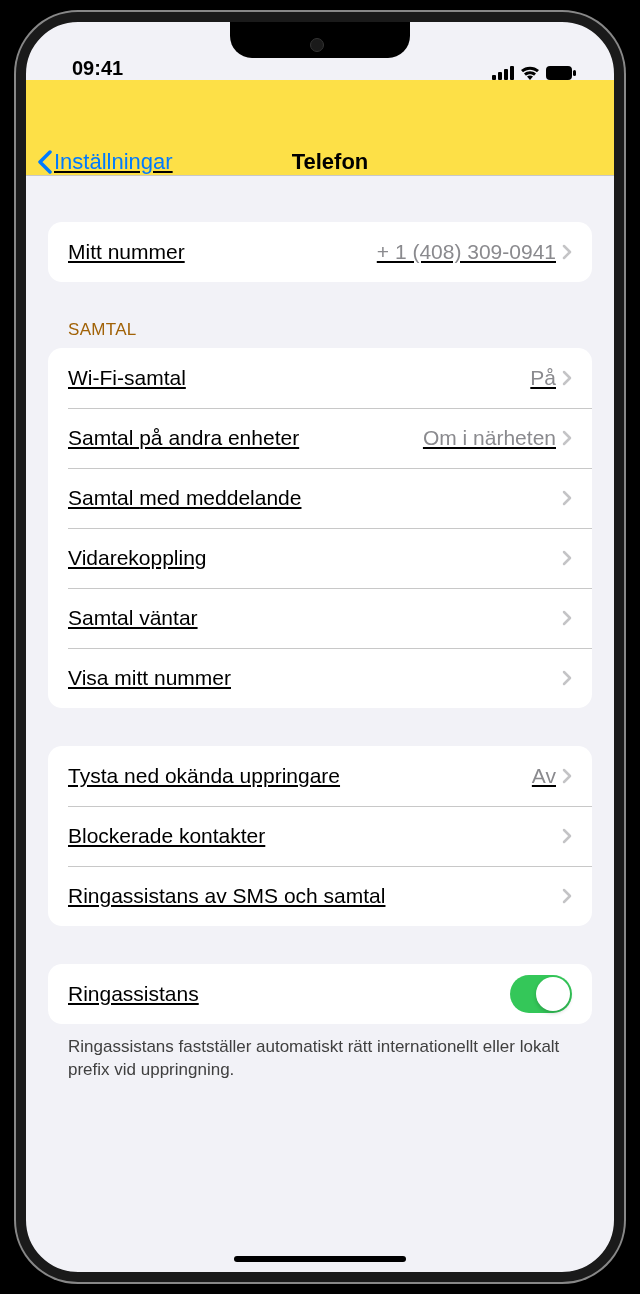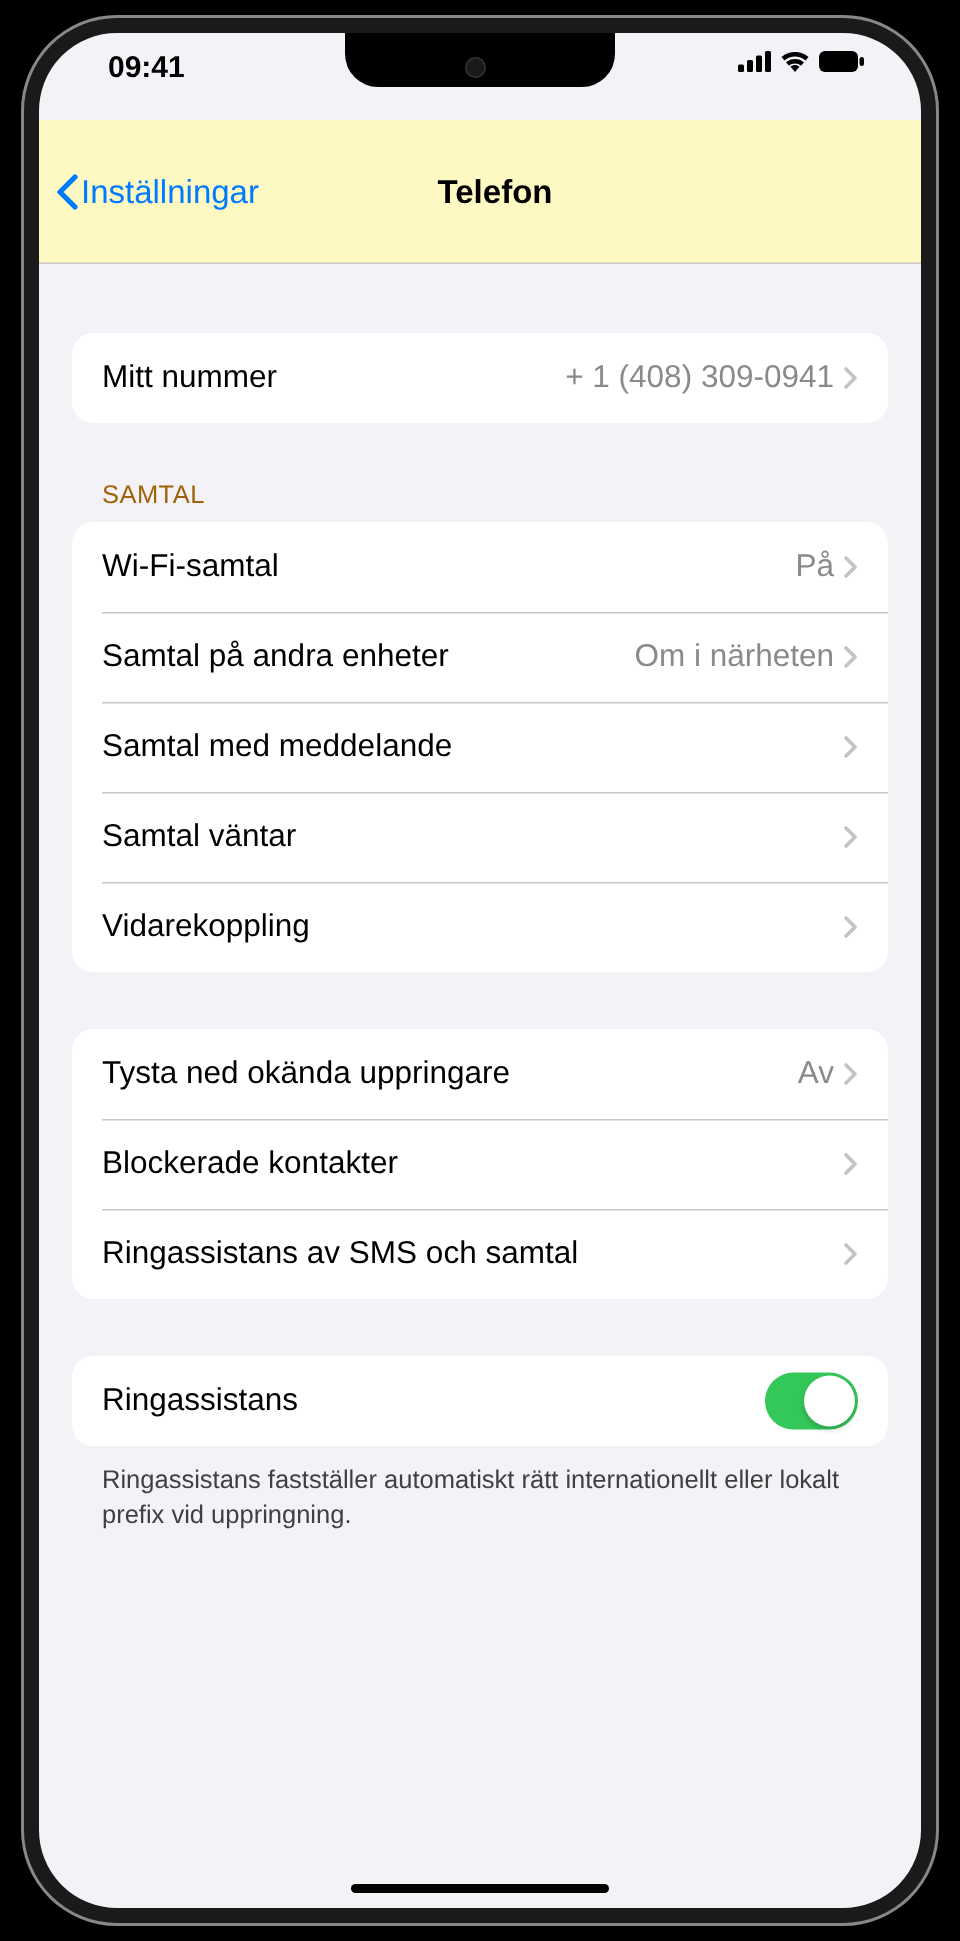--- a/index.html
+++ b/index.html
@@ -50,46 +50,47 @@
       border: 1px solid #333;
     }
     .status-bar {
       position: absolute;
       top: 0;
       left: 0;
       right: 0;
       height: 58px;
       display: flex;
       justify-content: space-between;
-      align-items: flex-start;
+      align-items: flex-end;
       padding: 12px 28px 0;
       z-index: 50;
     }
     .status-time {
       font-size: 20px;
       font-weight: 600;
       padding-left: 18px;
     }
     .status-icons {
       display: flex;
       gap: 6px;
       align-items: center;
       padding-right: 10px;
     }
     .nav-bar {
       position: absolute;
       top: 58px;
       left: 0;
       right: 0;
       height: 96px;
-      background: #fef9c3;
+      background: #fde047;
       border-bottom: 0.5px solid #c8c8c8;
       display: flex;
-      align-items: center;
+      align-items: flex-end;
       padding: 0 10px;
+      text-decoration: underline;
     }
     .back-button {
       display: flex;
       align-items: center;
       color: #007aff;
       font-size: 22px;
       gap: 2px;
       cursor: pointer;
     }
     .nav-title {
@@ -116,20 +117,21 @@
       font-size: 17px;
       text-transform: uppercase;
       padding: 0 20px 8px;
       letter-spacing: 0.3px;
     }
     .section {
       background: #fff;
       border-radius: 14px;
       overflow: hidden;
       margin-bottom: 38px;
+      text-decoration: underline;
     }
     .section.tight-bottom {
       margin-bottom: 4px;
     }
     .row {
       display: flex;
       align-items: center;
       min-height: 60px;
       padding: 0 20px;
       position: relative;
@@ -269,29 +271,37 @@
       </div>
       <div class="row">
         <span class="row-label">Samtal med meddelande</span>
         <span class="chevron">
           <svg width="10" height="16" viewBox="0 0 10 16">
               <path d="M2 2 L8 8 L2 14" stroke="#c4c4c6" stroke-width="2.5" fill="none" stroke-linecap="round" stroke-linejoin="round"></path>
             </svg>
         </span>
       </div>
       <div class="row">
+        <span class="row-label">Vidarekoppling</span>
+        <span class="chevron">
+          <svg width="10" height="16" viewBox="0 0 10 16">
+              <path d="M2 2 L8 8 L2 14" stroke="#c4c4c6" stroke-width="2.5" fill="none" stroke-linecap="round" stroke-linejoin="round"></path>
+            </svg>
+        </span>
+      </div>
+      <div class="row">
         <span class="row-label">Samtal väntar</span>
         <span class="chevron">
           <svg width="10" height="16" viewBox="0 0 10 16">
               <path d="M2 2 L8 8 L2 14" stroke="#c4c4c6" stroke-width="2.5" fill="none" stroke-linecap="round" stroke-linejoin="round"></path>
             </svg>
         </span>
       </div>
       <div class="row">
-        <span class="row-label">Vidarekoppling</span>
+        <span class="row-label">Visa mitt nummer</span>
         <span class="chevron">
           <svg width="10" height="16" viewBox="0 0 10 16">
               <path d="M2 2 L8 8 L2 14" stroke="#c4c4c6" stroke-width="2.5" fill="none" stroke-linecap="round" stroke-linejoin="round"></path>
             </svg>
         </span>
       </div>
     </div>
 
     <div class="section">
       <div class="row">

